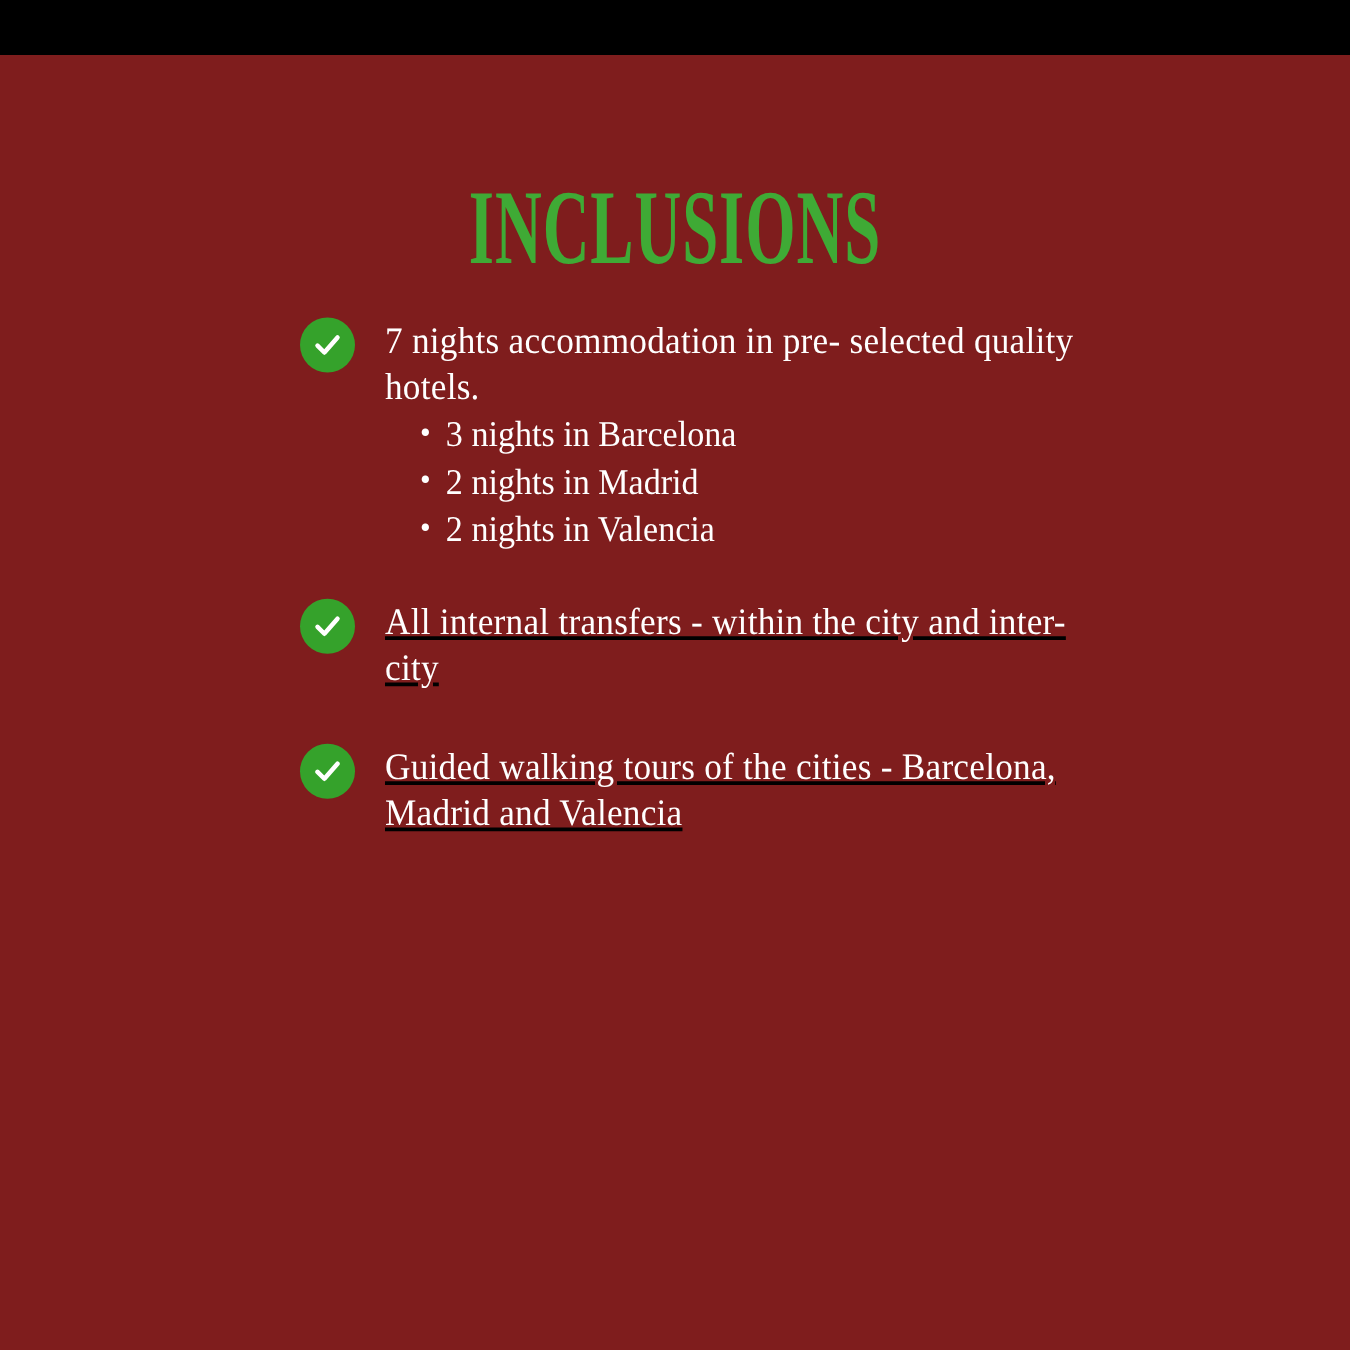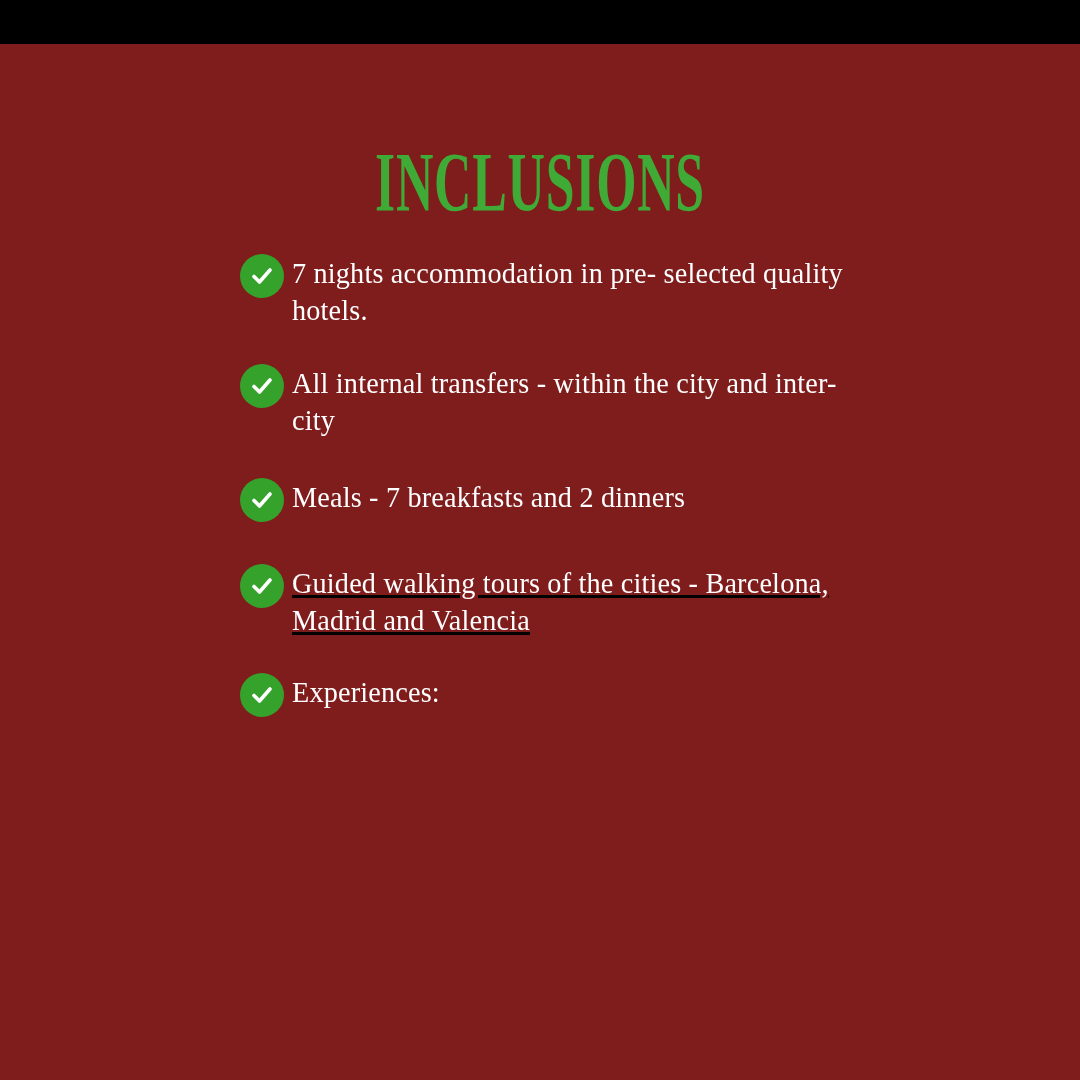--- a/index.html
+++ b/index.html
@@ -43,21 +43,21 @@
     left: 240px;
     width: 680px;
   }
   .item {
     position: relative;
     margin-bottom: 26px;
   }
   .item-head {
     display: flex;
     align-items: flex-start;
-    gap: 8px;
+    gap: 24px;
   }
   .check {
     flex: 0 0 auto;
     width: 44px;
     height: 44px;
     border-radius: 50%;
     background: #35a22b;
     display: flex;
     align-items: center;
     justify-content: center;
@@ -113,60 +113,47 @@
 
     <div class="item">
       <div class="item-head">
         <span class="check">
           <svg width="26" height="26" viewBox="0 0 26 26" aria-hidden="true">
             <path d="M5 13.5 L10.5 19 L21 7" fill="none" stroke="#ffffff" stroke-width="3.6" stroke-linecap="round" stroke-linejoin="round"></path>
           </svg>
         </span>
         <span class="head-text">7 nights accommodation in pre- selected quality hotels.</span>
       </div>
+      <ul class="sublist">
+        <li>3 nights in Barcelona</li>
+        <li>2 nights in Madrid</li>
+        <li>2 nights in Valencia</li>
+      </ul>
     </div>
 
-    <div class="item" style="margin-top:34px;">
+    <div class="item" style="margin-top:34px;text-decoration:underline;">
       <div class="item-head">
         <span class="check">
           <svg width="26" height="26" viewBox="0 0 26 26" aria-hidden="true">
             <path d="M5 13.5 L10.5 19 L21 7" fill="none" stroke="#ffffff" stroke-width="3.6" stroke-linecap="round" stroke-linejoin="round"></path>
           </svg>
         </span>
         <span class="head-text">All internal transfers - within the city and inter-city</span>
       </div>
     </div>
 
-    <div class="item" style="margin-top:38px;">
-      <div class="item-head">
-        <span class="check">
-          <svg width="26" height="26" viewBox="0 0 26 26" aria-hidden="true">
-            <path d="M5 13.5 L10.5 19 L21 7" fill="none" stroke="#ffffff" stroke-width="3.6" stroke-linecap="round" stroke-linejoin="round"></path>
-          </svg>
-        </span>
-        <span class="head-text">Meals - 7 breakfasts and 2 dinners</span>
-      </div>
-    </div>
 
     <div class="item tight" style="margin-top:40px;text-decoration:underline;">
       <div class="item-head">
         <span class="check">
           <svg width="26" height="26" viewBox="0 0 26 26" aria-hidden="true">
             <path d="M5 13.5 L10.5 19 L21 7" fill="none" stroke="#ffffff" stroke-width="3.6" stroke-linecap="round" stroke-linejoin="round"></path>
           </svg>
         </span>
         <span class="head-text">Guided walking tours of the cities - Barcelona, Madrid and Valencia</span>
       </div>
     </div>
 
     <div class="item" style="margin-top:32px;">
-      <div class="item-head">
-        <span class="check">
-          <svg width="26" height="26" viewBox="0 0 26 26" aria-hidden="true">
-            <path d="M5 13.5 L10.5 19 L21 7" fill="none" stroke="#ffffff" stroke-width="3.6" stroke-linecap="round" stroke-linejoin="round"></path>
-          </svg>
-        </span>
-        <span class="head-text">Experiences:</span>
-      </div>
     </div>
 
   </div>
 </div>
 
 </body></html>

